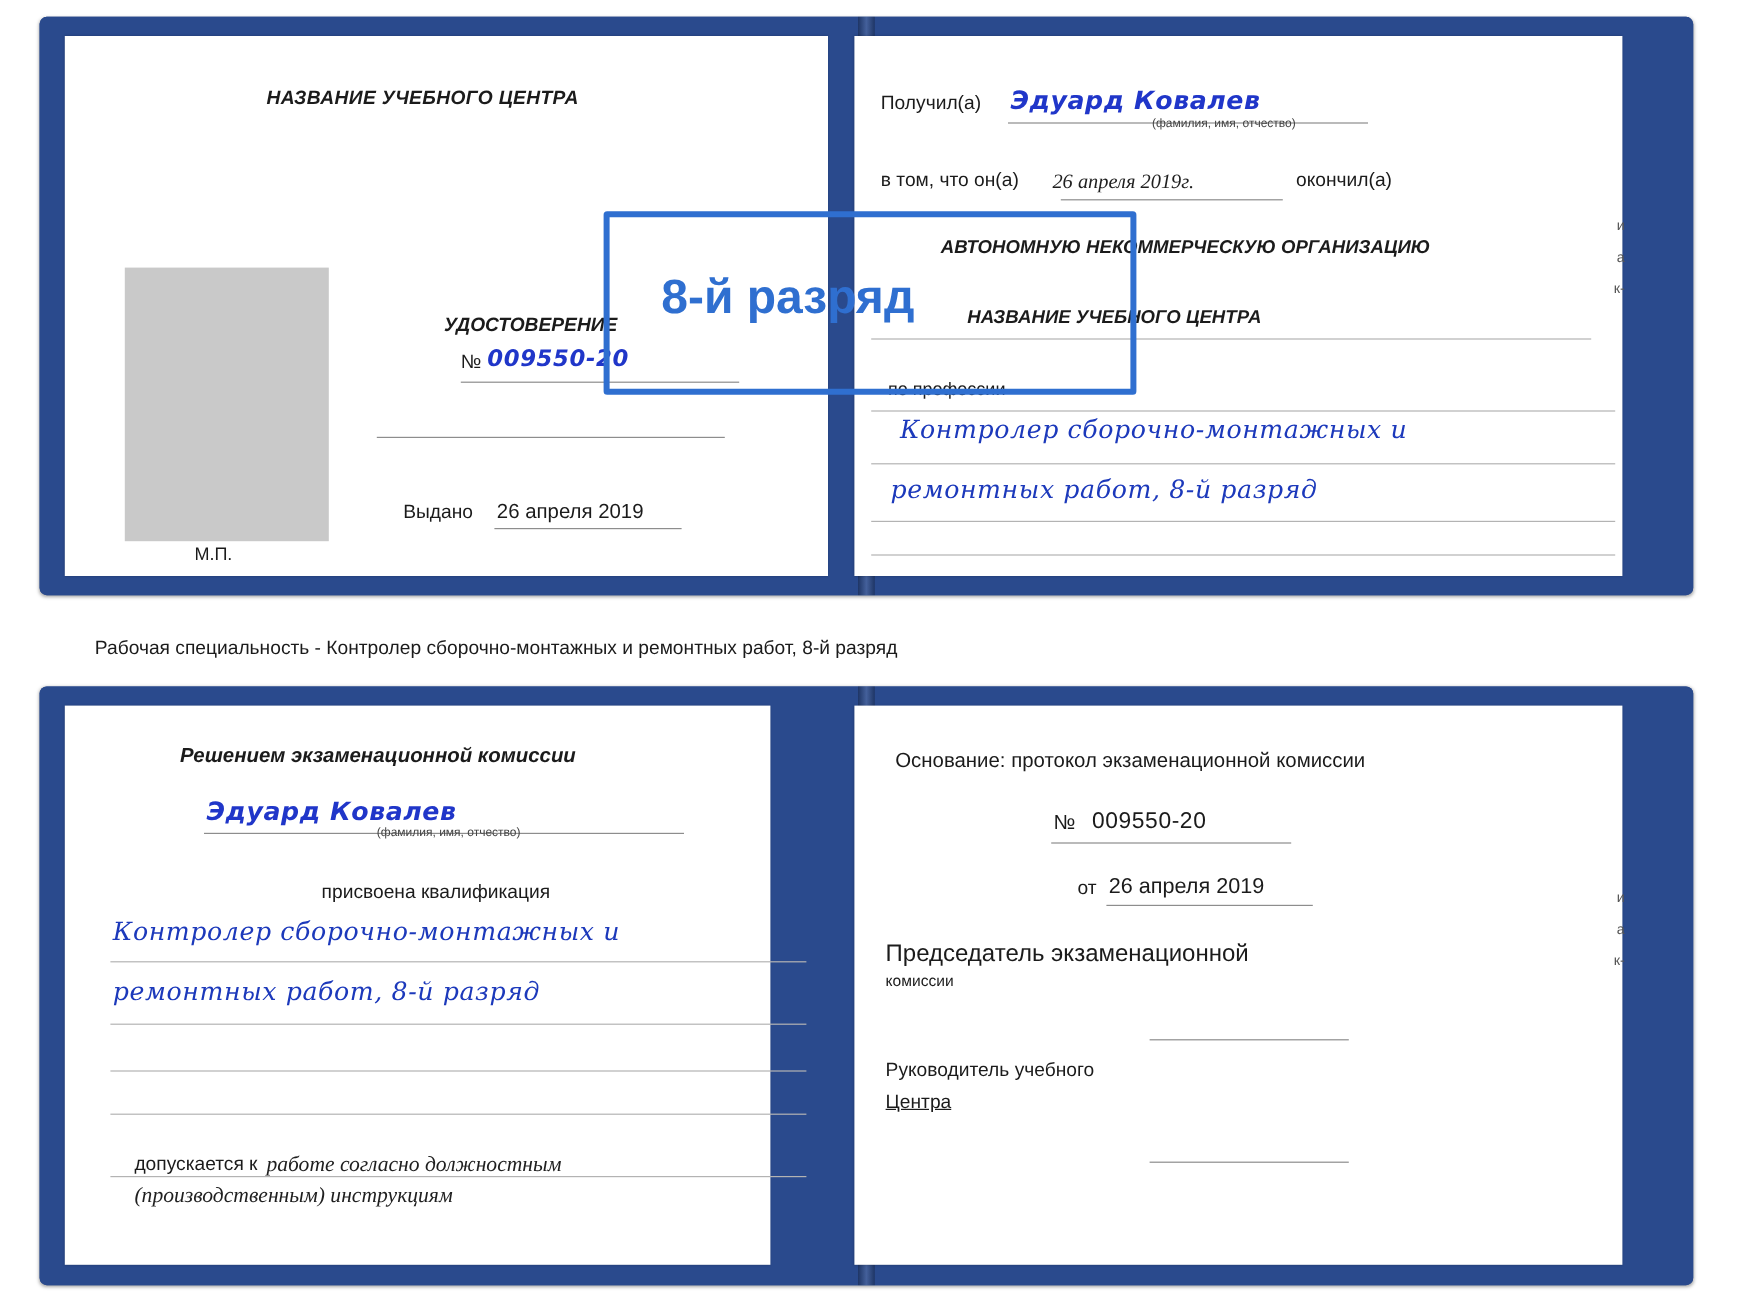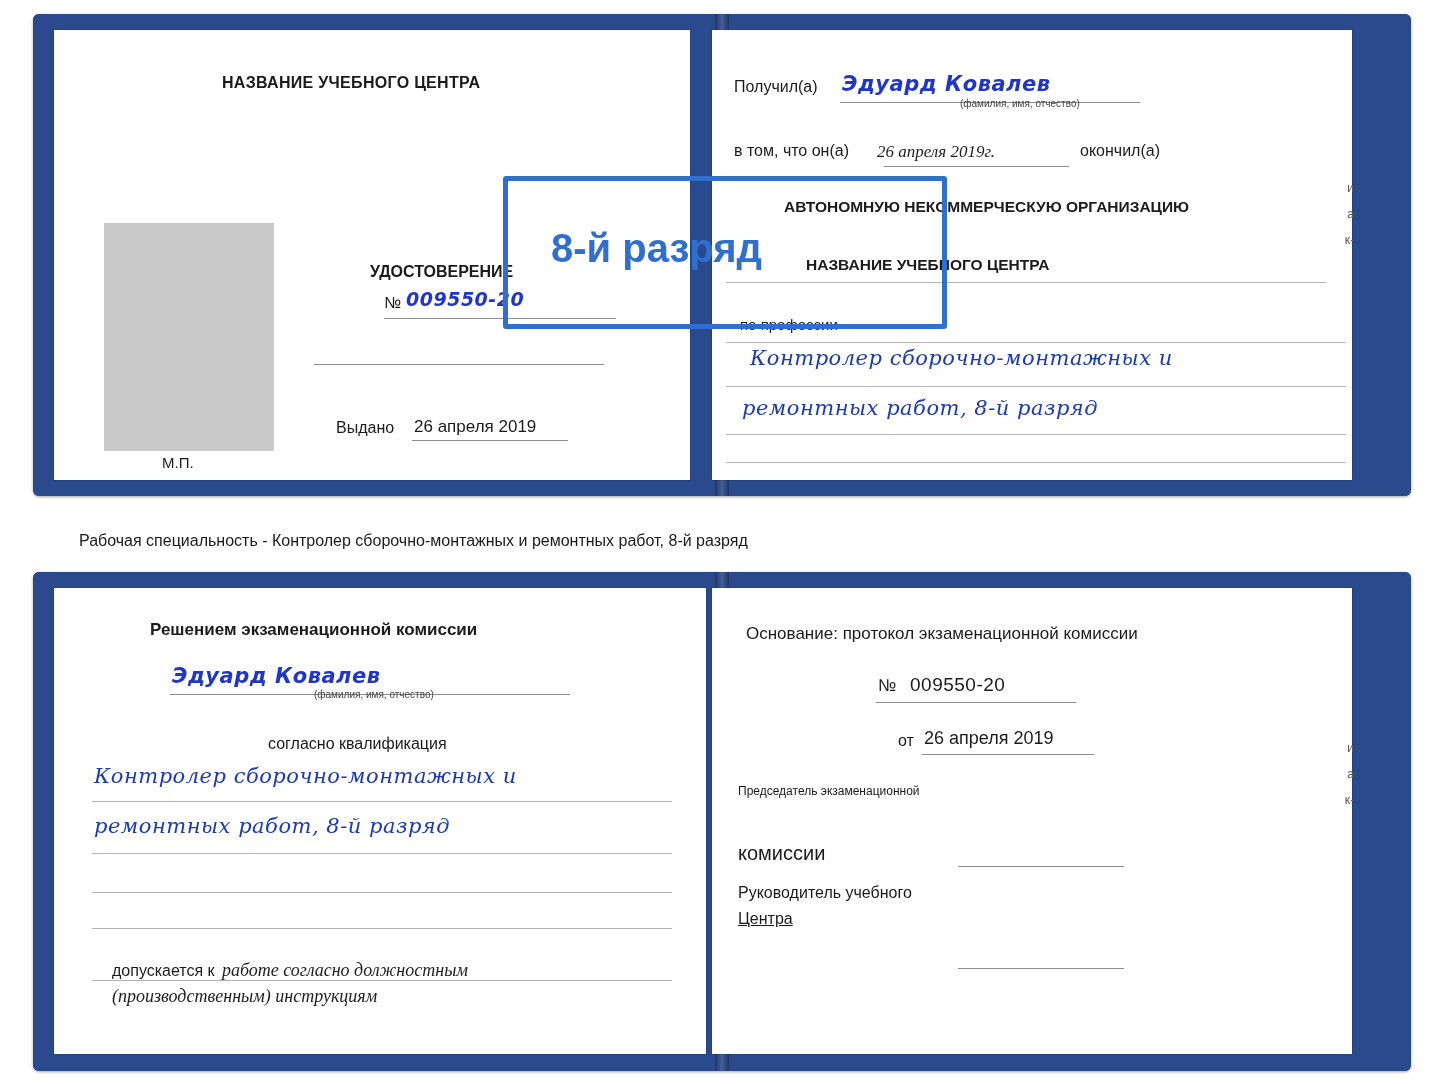--- a/index.html
+++ b/index.html
@@ -37,25 +37,25 @@
 
   .page{
     position:absolute;
     background:#ffffff;
     box-shadow:0 0 2px rgba(0,0,0,.25);
   }
 
   
   .t-left{ left:54px; top:30px; width:636px; height:450px; }
   .t-right{ left:712px; top:30px; width:640px; height:450px; }
-  .b-left{ left:54px; top:588px; width:652px; height:466px; }
+  .b-left{ left:54px; top:588px; width:588px; height:466px; }
   .b-right{ left:712px; top:588px; width:640px; height:466px; }
 
   .lbl{ position:absolute; color:#1b1b1b; font-size:15px; }
-  .lbl.bold{ font-weight:bold; }
+  .lbl.bold{ font-weight:bold;font-style:italic; }
   .lbl.tiny{ font-size:10px; color:#444; }
 
   .hand{
     position:absolute;
     color:#1c39bb;
     font-family:"DejaVu Serif", serif;
     font-style:italic;
     font-size:20px;
     letter-spacing:.5px;
   }
@@ -185,21 +185,21 @@
   <div class="cover"></div>
 </div>
 
 <div class="page b-left">
   <div class="lbl bold" style="left:96px; top:32px; font-size:17px;">Решением экзаменационной комиссии</div>
 
   <div class="hand blue-script" style="left:118px; top:76px; font-size:21px;">Эдуард Ковалев</div>
   <div class="rule" style="left:116px; top:106px; width:400px;"></div>
   <div class="lbl tiny" style="left:260px; top:101px;">(фамилия, имя, отчество)</div>
 
-  <div class="lbl" style="left:214px; top:147px; font-size:16px;">согласно квалификация</div>
+  <div class="lbl" style="left:214px; top:147px; font-size:16px;">присвоена квалификация</div>
 
   <div class="hand" style="left:40px; top:176px; font-size:21px;">Контролер сборочно-монтажных и</div>
   <div class="rule light" style="left:38px; top:213px; width:580px;"></div>
   <div class="hand" style="left:40px; top:226px; font-size:21px;">ремонтных работ, 8-й разряд</div>
   <div class="rule light" style="left:38px; top:265px; width:580px;"></div>
   <div class="rule light" style="left:38px; top:304px; width:580px;"></div>
   <div class="rule light" style="left:38px; top:340px; width:580px;"></div>
 
   <div class="lbl" style="left:58px; top:374px; font-size:16px;">допускается к</div>
   <div class="ink" style="left:168px; top:372px; font-size:18px;">работе согласно должностным</div>
@@ -211,22 +211,22 @@
   <div class="lbl" style="left:34px; top:36px; font-size:17px;">Основание: протокол экзаменационной комиссии</div>
 
   <div class="lbl" style="left:166px; top:88px; font-size:17px;">№</div>
   <div class="lbl" style="left:198px; top:86px; font-size:19px; letter-spacing:.5px;">009550-20</div>
   <div class="rule" style="left:164px; top:114px; width:200px;"></div>
 
   <div class="lbl" style="left:186px; top:144px; font-size:16px;">от</div>
   <div class="lbl" style="left:212px; top:140px; font-size:18px;">26 апреля 2019</div>
   <div class="rule" style="left:210px; top:166px; width:172px;"></div>
 
-  <div class="lbl" style="left:26px; top:196px; font-size:12px;">Председатель экзаменационной</div>
-  <div class="lbl" style="left:26px; top:222px; font-size:20px;margin-top:32px;">комиссии</div>
+  <div class="lbl" style="left:26px; top:196px; font-size:20px;">Председатель экзаменационной</div>
+  <div class="lbl" style="left:26px; top:222px; font-size:13px;">комиссии</div>
   <div class="rule" style="left:246px; top:278px; width:166px;"></div>
 
   <div class="lbl" style="left:26px; top:296px; font-size:16px;">Руководитель учебного</div>
   <div class="lbl" style="left:26px; top:322px; font-size:16px;text-decoration:underline;">Центра</div>
   <div class="rule" style="left:246px; top:380px; width:166px;"></div>
 </div>
 
 <div class="edge-col" style="left:1330px; top:735px;">
   <div>и</div>
   <div>а</div>

